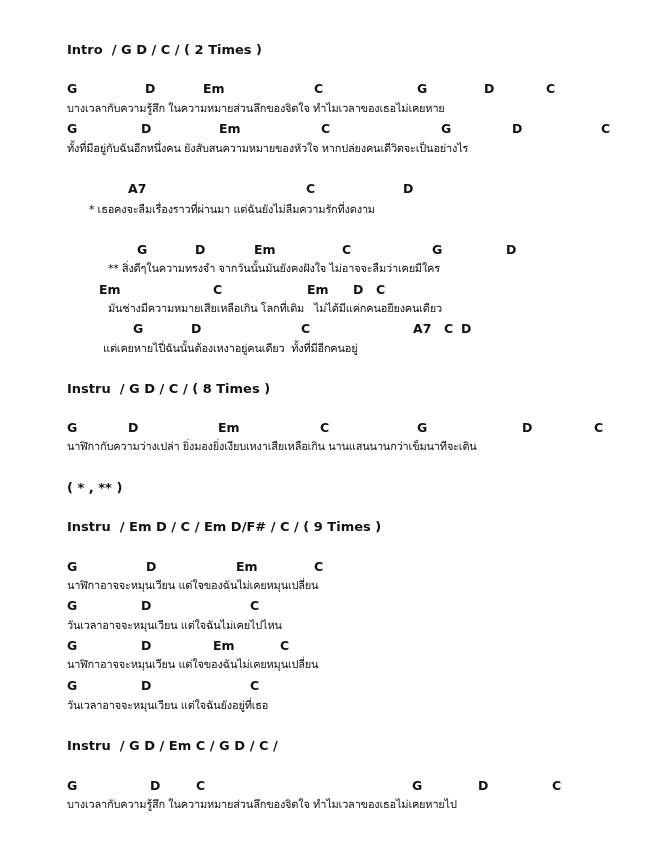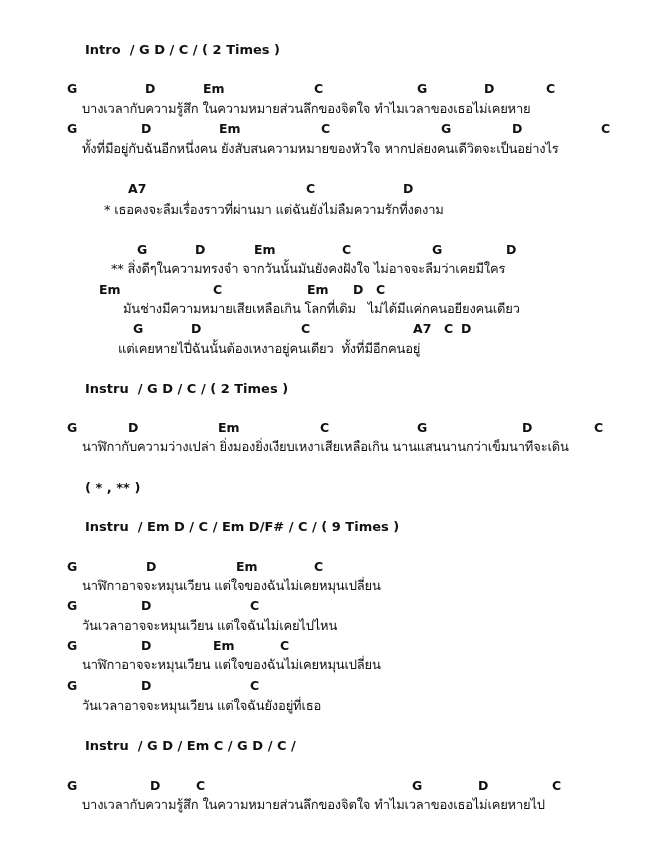--- a/index.html
+++ b/index.html
@@ -1,45 +1,45 @@
 <!DOCTYPE html>
 <html><head>
 <meta charset="utf-8">
 <style>
   html, body { margin:0; padding:0; background:#ffffff; }
   body { width:670px; height:856px; position:relative; overflow:hidden;
          font-family:"DejaVu Sans", "Liberation Sans", sans-serif; color:#111; }
   .ln { position:absolute; white-space:pre; font-size:12.5px; line-height:15px; }
-  .hd { font-weight:bold; font-size:13px;margin-left:18px; }
+  .hd { font-weight:bold; font-size:13px; }
   .ch { font-weight:bold; font-size:12.5px; }
-  .ly { font-size:13px; letter-spacing:-0.2px;margin-left:15px; }
+  .ly { font-size:11px; letter-spacing:-0.2px; }
   .chord { position:absolute; }
 </style>
 </head>
 <body>
 
 <div>
   <div class="ln hd" style="left:67px;top:42px">Intro  / G D / C / ( 2 Times )</div>
 
   <div class="ln ch chordrow" style="top: 81px; left: 0px;"><span class="chord" style="left: 67px;">G</span><span class="chord" style="left: 145px;">D</span><span class="chord" style="left: 203px;">Em</span><span class="chord" style="left: 314px;">C</span><span class="chord" style="left: 417px;">G</span><span class="chord" style="left: 484px;">D</span><span class="chord" style="left: 546px;">C</span></div>
   <div class="ln ly" style="left:67px;top:101px">บางเวลากับความรู้สึก ในความหมายส่วนลึกของจิตใจ ทำไมเวลาของเธอไม่เคยหาย</div>
   <div class="ln ch chordrow" style="top: 121px; left: 0px;"><span class="chord" style="left: 67px;">G</span><span class="chord" style="left: 141px;">D</span><span class="chord" style="left: 219px;">Em</span><span class="chord" style="left: 321px;">C</span><span class="chord" style="left: 441px;">G</span><span class="chord" style="left: 512px;">D</span><span class="chord" style="left: 601px;">C</span></div>
   <div class="ln ly" style="left:67px;top:141px">ทั้งที่มีอยู่กับฉันอีกหนึ่งคน ยังสับสนความหมายของหัวใจ หากปล่ยงคนเดีวิตจะเป็นอย่างไร</div>
 
   <div class="ln ch chordrow" style="top: 181px; left: 0px;"><span class="chord" style="left: 128px;">A7</span><span class="chord" style="left: 306px;">C</span><span class="chord" style="left: 403px;">D</span></div>
   <div class="ln ly" style="left:89px;top:202px">* เธอคงจะลืมเรื่องราวที่ผ่านมา แต่ฉันยังไม่ลืมความรักที่งดงาม</div>
 
   <div class="ln ch chordrow" style="top: 242px; left: 0px;"><span class="chord" style="left: 137px;">G</span><span class="chord" style="left: 195px;">D</span><span class="chord" style="left: 254px;">Em</span><span class="chord" style="left: 342px;">C</span><span class="chord" style="left: 432px;">G</span><span class="chord" style="left: 506px;">D</span></div>
-  <div class="ln ly" style="left:96px;top:261px">** สิ่งดีๆในความทรงจำ จากวันนั้นมันยังคงฝังใจ ไม่อาจจะลืมว่าเคยมีใคร</div>
+  <div class="ln ly" style="left:108px;top:261px">** สิ่งดีๆในความทรงจำ จากวันนั้นมันยังคงฝังใจ ไม่อาจจะลืมว่าเคยมีใคร</div>
   <div class="ln ch chordrow" style="top: 282px; left: 0px;"><span class="chord" style="left: 99px;">Em</span><span class="chord" style="left: 213px;">C</span><span class="chord" style="left: 307px;">Em</span><span class="chord" style="left: 353px;">D</span><span class="chord" style="left: 376px;">C</span></div>
   <div class="ln ly" style="left:108px;top:301px">มันช่างมีความหมายเสียเหลือเกิน โลกที่เดิม   ไม่ได้มีแค่กคนอยียงคนเดียว</div>
   <div class="ln ch chordrow" style="top: 321px; left: 0px;"><span class="chord" style="left: 133px;">G</span><span class="chord" style="left: 191px;">D</span><span class="chord" style="left: 301px;">C</span><span class="chord" style="left: 413px;">A7</span><span class="chord" style="left: 444px;">C</span><span class="chord" style="left: 461px;">D</span></div>
   <div class="ln ly" style="left:103px;top:341px">แต่เคยหายไปี่ฉันนั้นต้องเหงาอยู่คนเดียว  ทั้งที่มีอีกคนอยู่</div>
 
-  <div class="ln hd" style="left:67px;top:381px">Instru  / G D / C / ( 2 Times )</div>
+  <div class="ln hd" style="left:67px;top:381px">Instru  / G D / C / ( 8 Times )</div>
 
   <div class="ln ch chordrow" style="top: 420px; left: 0px;"><span class="chord" style="left: 67px;">G</span><span class="chord" style="left: 128px;">D</span><span class="chord" style="left: 218px;">Em</span><span class="chord" style="left: 320px;">C</span><span class="chord" style="left: 417px;">G</span><span class="chord" style="left: 522px;">D</span><span class="chord" style="left: 594px;">C</span></div>
   <div class="ln ly" style="left:67px;top:439px">นาฬิกากับความว่างเปล่า ยิ่งมองยิ่งเงียบเหงาเสียเหลือเกิน นานแสนนานกว่าเข็มนาทีจะเดิน</div>
 
   <div class="ln hd" style="left:67px;top:480px">( * , ** )</div>
 
   <div class="ln hd" style="left:67px;top:519px">Instru  / Em D / C / Em D/F# / C / ( 9 Times )</div>
 
   <div class="ln ch chordrow" style="top: 559px; left: 0px;"><span class="chord" style="left: 67px;">G</span><span class="chord" style="left: 146px;">D</span><span class="chord" style="left: 236px;">Em</span><span class="chord" style="left: 314px;">C</span></div>
   <div class="ln ly" style="left:67px;top:578px">นาฬิกาอาจจะหมุนเวียน แต่ใจของฉันไม่เคยหมุนเปลี่ยน</div>

